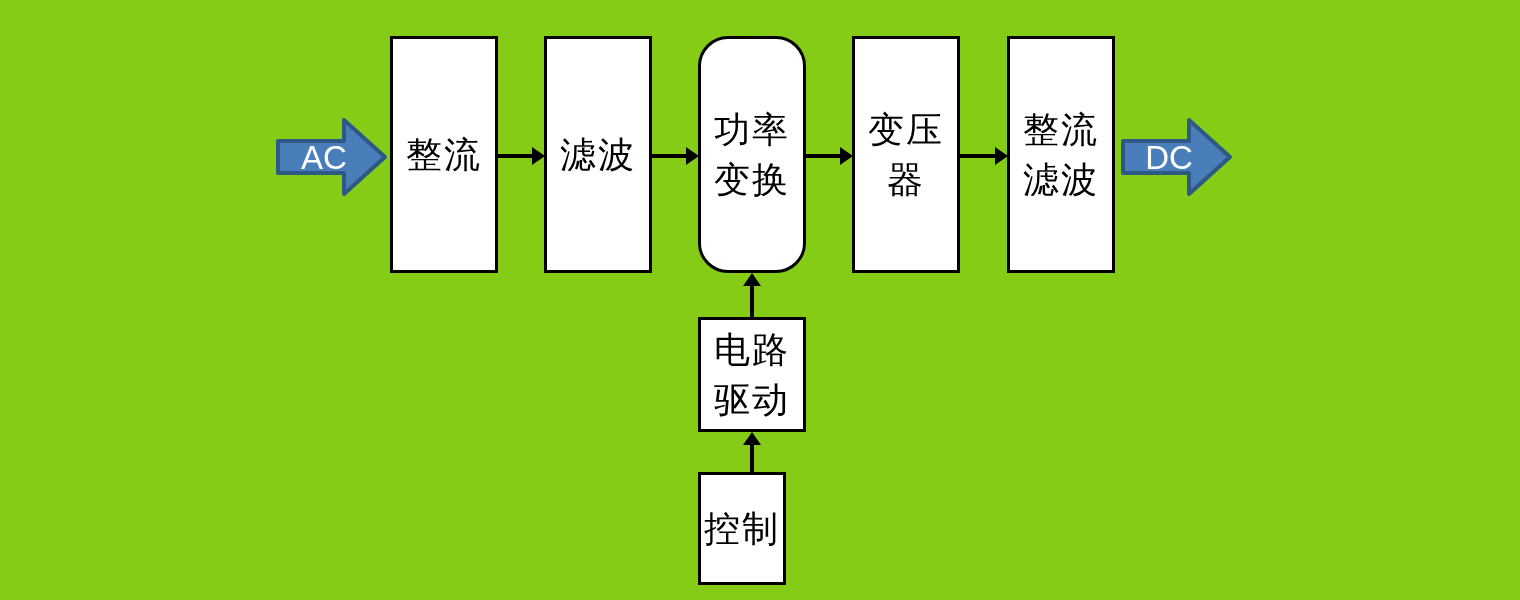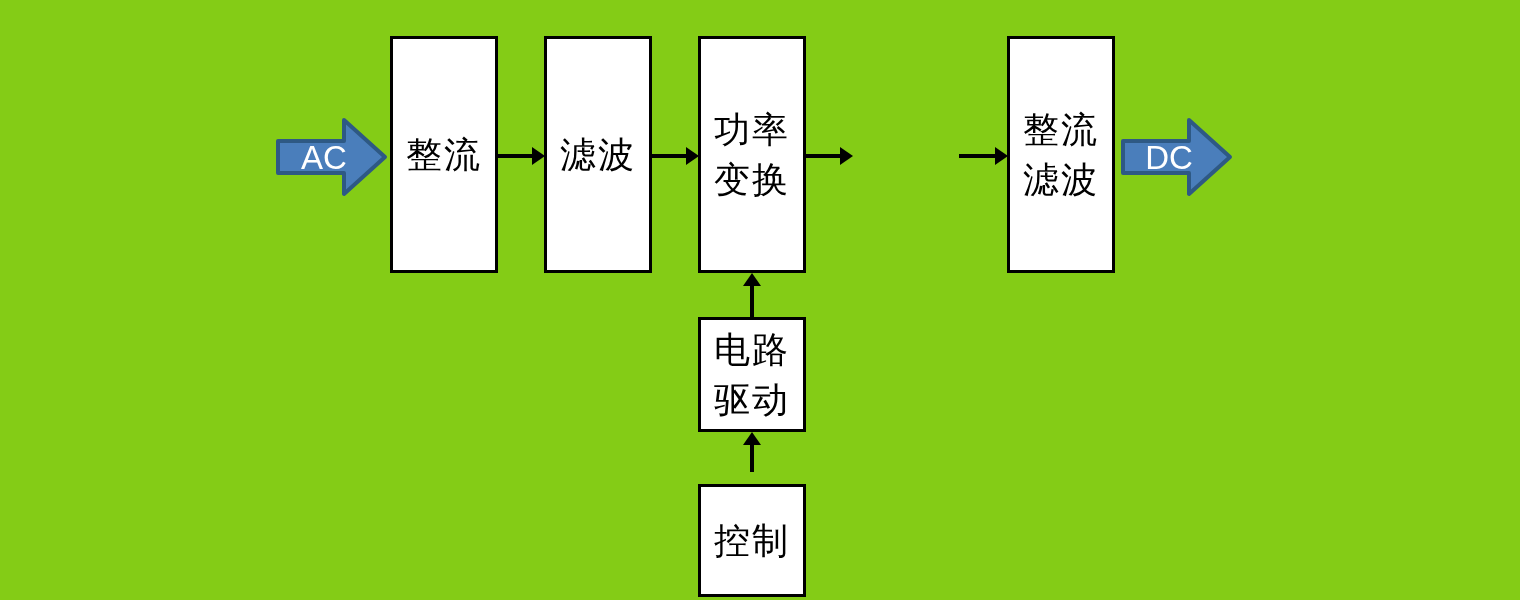--- a/index.html
+++ b/index.html
@@ -24,26 +24,26 @@
     line-height: 50px;
     color: #000000;
     letter-spacing: 2px;
     text-align: center;
   }
   .block span { display: block; }
 
   
   .b-rectifier        { left: 390px;  top: 36px;  width: 108px; height: 237px; }
   .b-filter           { left: 544px;  top: 36px;  width: 108px; height: 237px; }
-  .b-power            { left: 698px;  top: 36px;  width: 108px; height: 237px; }
+  .b-power            { left: 698px;  top: 36px;  width: 108px; height: 237px; border-radius: 30px; }
   .b-transformer      { left: 852px;  top: 36px;  width: 108px; height: 237px; }
   .b-rectfilter       { left: 1007px; top: 36px;  width: 108px; height: 237px; }
   
   .b-drive            { left: 698px;  top: 317px; width: 108px; height: 115px; }
-  .b-control          { left: 698px;  top: 484px; width: 108px; height: 113px; text-align: center; }
+  .b-control          { left: 698px;  top: 472px; width: 88px; height: 113px; text-align: center; }
 
   
   .h-arrow { position: absolute; top: 147px; height: 18px; }
   .h-arrow .shaft {
     position: absolute; left: 0; right: 11px; top: 7px; height: 4px;
     background: #000000;
   }
   .h-arrow .head {
     position: absolute; right: 0; top: 0; width: 0; height: 0;
     border-left: 13px solid #000000;
@@ -103,20 +103,24 @@
 
   <div class="block b-filter">
     <span>滤波</span>
   </div>
 
   <div class="block b-power">
     <span>功率</span>
     <span>变换</span>
   </div>
 
+  <div class="block b-transformer">
+    <span>变压</span>
+    <span>器</span>
+  </div>
 
   <div class="block b-rectfilter">
     <span>整流</span>
     <span>滤波</span>
   </div>
 
   <svg class="flow-arrow fa-dc" viewBox="0 0 112 80">
     <polygon points="2,24 68,24 68,3 109,40 68,77 68,56 2,56"></polygon>
     <text x="48" y="52">DC</text>
   </svg>

